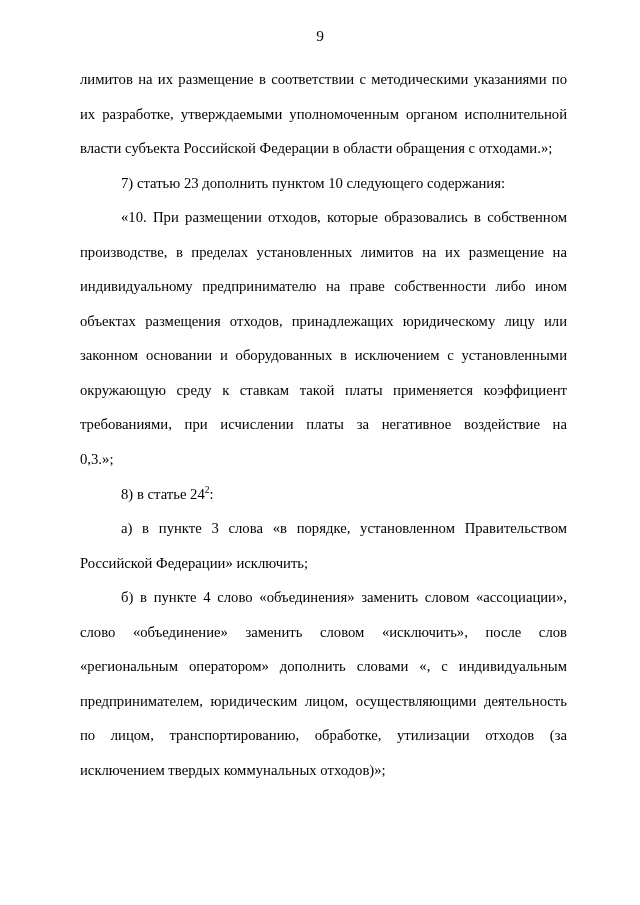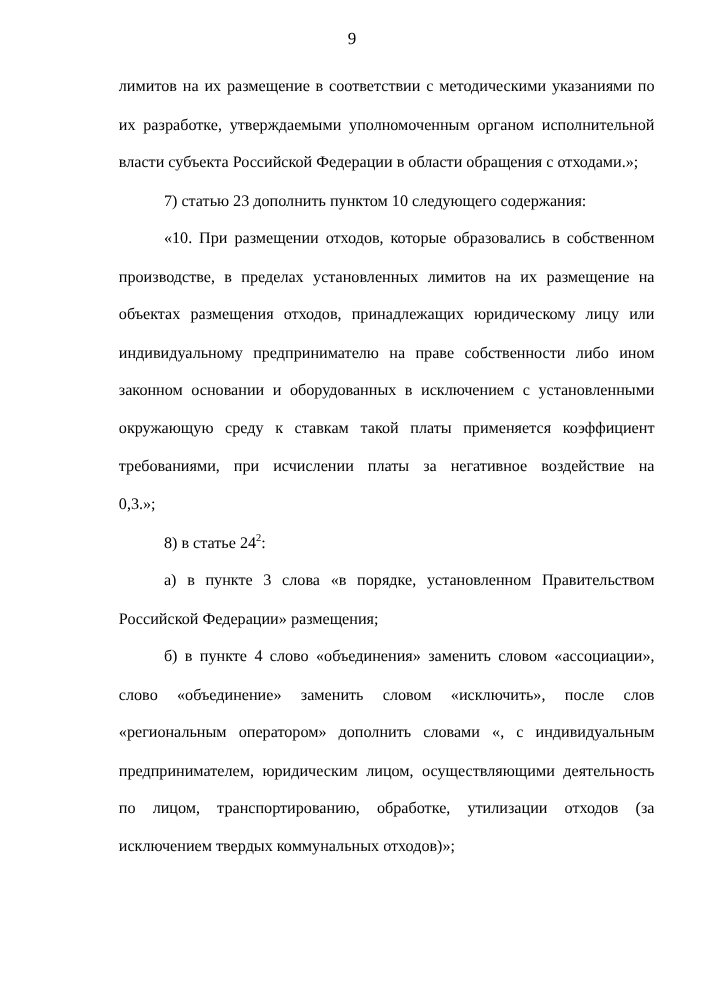--- a/index.html
+++ b/index.html
@@ -25,21 +25,20 @@
     font-size: 15.5px;
     line-height: 20px;
   }
   .doc-body {
     position: absolute;
     top: 62px;
     left: 80px;
     width: 487px;
     font-size: 14.7px;
     line-height: 34.55px;
-    margin-left: 28px;
   }
   .para {
     margin: 0;
     padding: 0;
   }
   .line {
     text-align: justify;
     text-align-last: justify;
     white-space: normal;
     word-spacing: normal;
@@ -66,33 +65,33 @@
         <div class="line">лимитов на их размещение в соответствии с методическими указаниями по</div>
         <div class="line">их разработке, утверждаемыми уполномоченным органом исполнительной</div>
         <div class="line last">власти субъекта Российской Федерации в области обращения с отходами.»;</div>
       </div>
       <div class="para">
         <div class="line last indent">7) статью 23 дополнить пунктом 10 следующего содержания:</div>
       </div>
       <div class="para">
         <div class="line indent">«10. При размещении отходов, которые образовались в собственном</div>
         <div class="line">производстве, в пределах установленных лимитов на их размещение на</div>
+        <div class="line">индивидуальному предпринимателю на праве собственности либо ином</div>
         <div class="line">объектах размещения отходов, принадлежащих юридическому лицу или</div>
-        <div class="line">индивидуальному предпринимателю на праве собственности либо ином</div>
         <div class="line">законном основании и оборудованных в исключением с установленными</div>
         <div class="line">окружающую среду к ставкам такой платы применяется коэффициент</div>
         <div class="line">требованиями, при исчислении платы за негативное воздействие на</div>
         <div class="line last">0,3.»;</div>
       </div>
       <div class="para">
         <div class="line last indent"><span>8) в статье 24</span><sup>2</sup><span>:</span></div>
       </div>
       <div class="para">
         <div class="line indent">а) в пункте 3 слова «в порядке, установленном Правительством</div>
-        <div class="line last">Российской Федерации» размещения;</div>
+        <div class="line last">Российской Федерации» исключить;</div>
       </div>
       <div class="para">
         <div class="line indent">б) в пункте 4 слово «объединения» заменить словом «ассоциации»,</div>
         <div class="line">слово «объединение» заменить словом «исключить», после слов</div>
         <div class="line">«региональным оператором» дополнить словами «, с индивидуальным</div>
         <div class="line">предпринимателем, юридическим лицом, осуществляющими деятельность</div>
         <div class="line">по лицом, транспортированию, обработке, утилизации отходов (за</div>
         <div class="line last">исключением твердых коммунальных отходов)»;</div>
       </div>
     </div>

